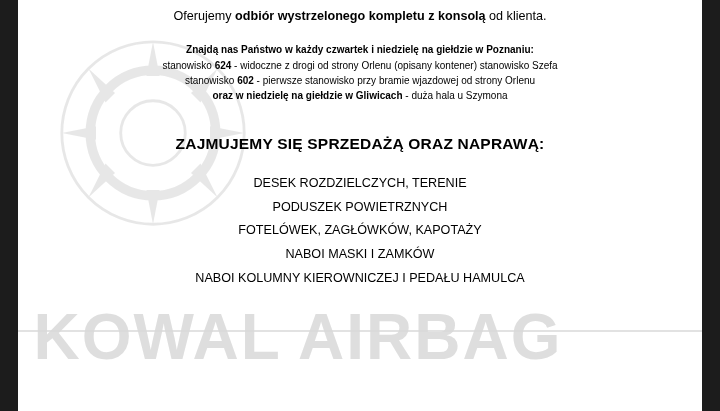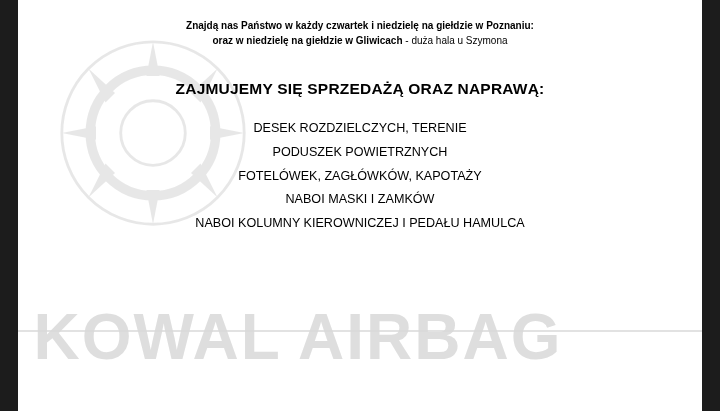--- a/index.html
+++ b/index.html
@@ -142,23 +142,26 @@
       </g>
     </g>
   </svg>
 
   <div class="watermark-rule"></div>
   <div class="watermark-text">KOWAL AIRBAG</div>
 
   <div class="content">
 
 
+    <p class="subtitle"><span>Oferujemy </span><b>odbiór wystrzelonego kompletu z konsolą</b><span> od klienta.</span></p>
 
     <div class="block-fairs">
       <div class="line-strong">Znajdą nas Państwo w każdy czwartek i niedzielę na giełdzie w Poznaniu:</div>
+      <div class="line"><span>stanowisko </span><b>624</b><span> - widoczne z drogi od strony Orlenu (opisany kontener) stanowisko Szefa</span></div>
+      <div class="line"><span>stanowisko </span><b>602</b><span> - pierwsze stanowisko przy bramie wjazdowej od strony Orlenu</span></div>
       <div class="line"><b>oraz w niedzielę na giełdzie w Gliwicach</b><span> - duża hala u Szymona</span></div>
     </div>
 
     <h2 class="services-heading">ZAJMUJEMY SIĘ SPRZEDAŻĄ ORAZ NAPRAWĄ:</h2>
 
     <div class="services-list">
       <div class="svc-item">DESEK ROZDZIELCZYCH, TERENIE</div>
       <div class="svc-item">PODUSZEK POWIETRZNYCH</div>
       <div class="svc-item">FOTELÓWEK, ZAGŁÓWKÓW, KAPOTAŻY</div>
       <div class="svc-item">NABOI MASKI I ZAMKÓW</div>

